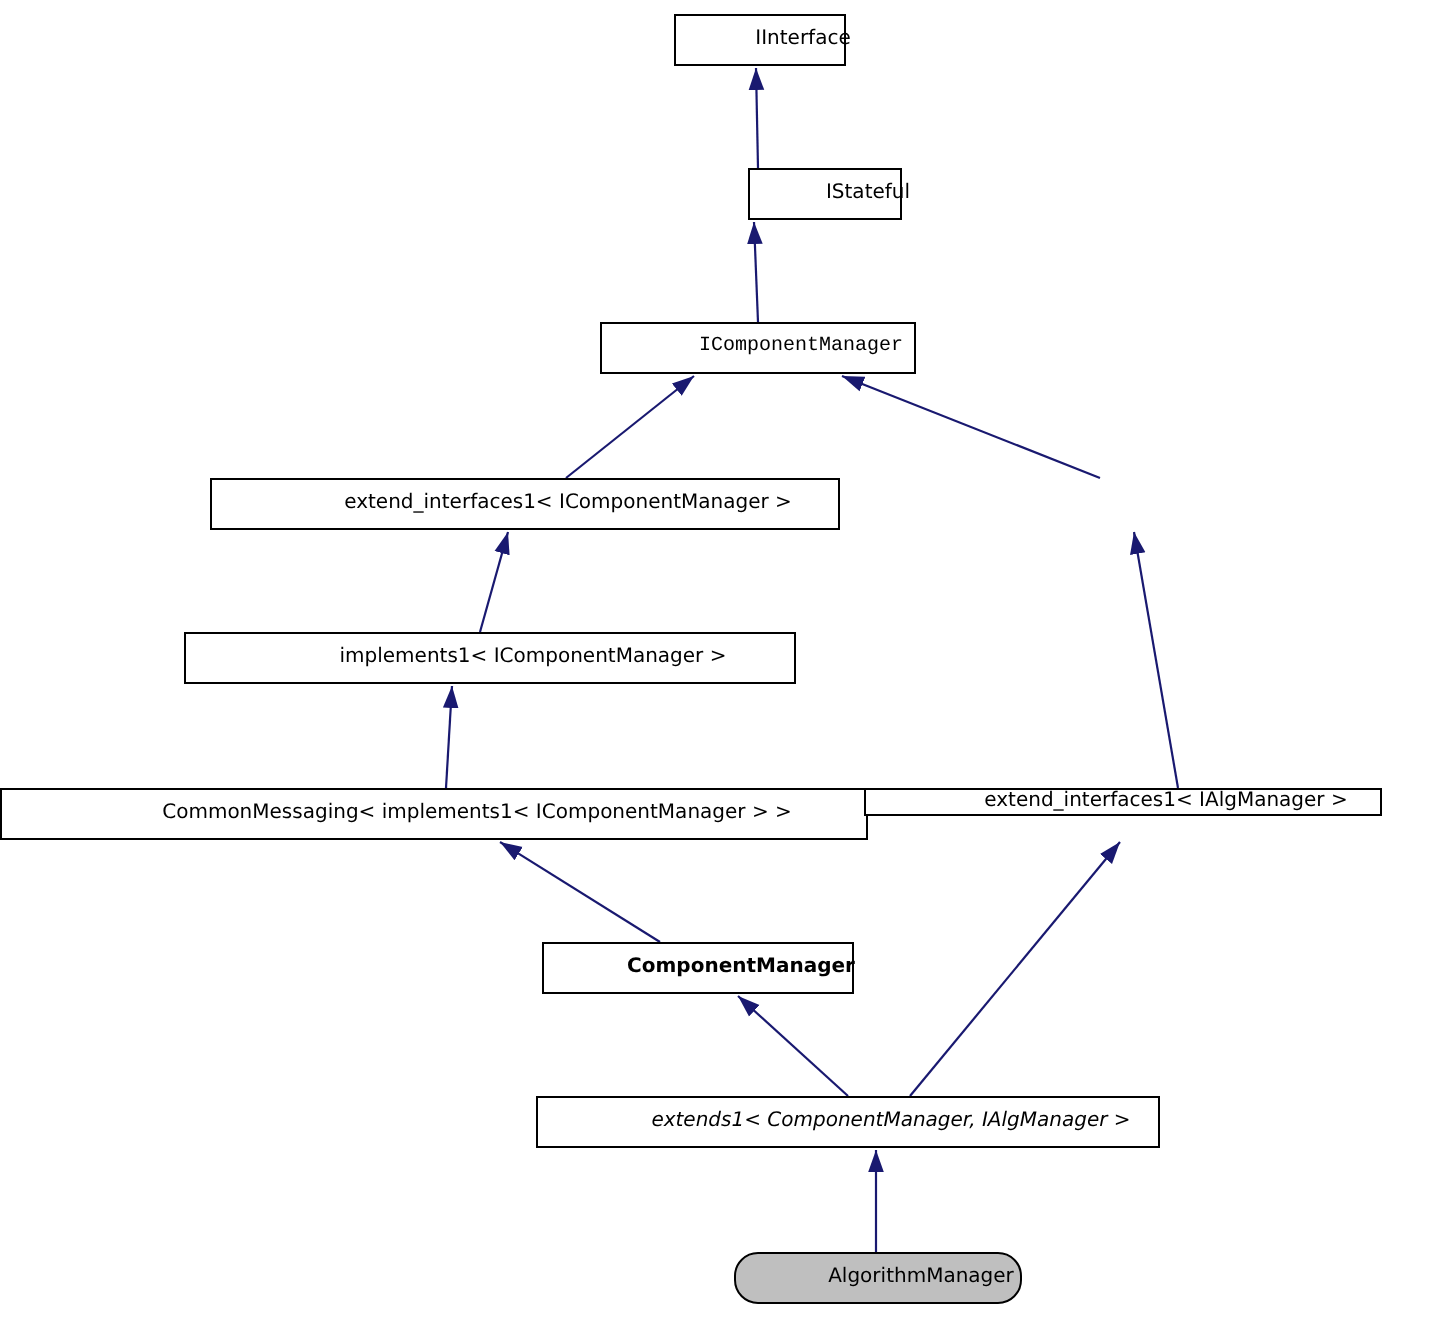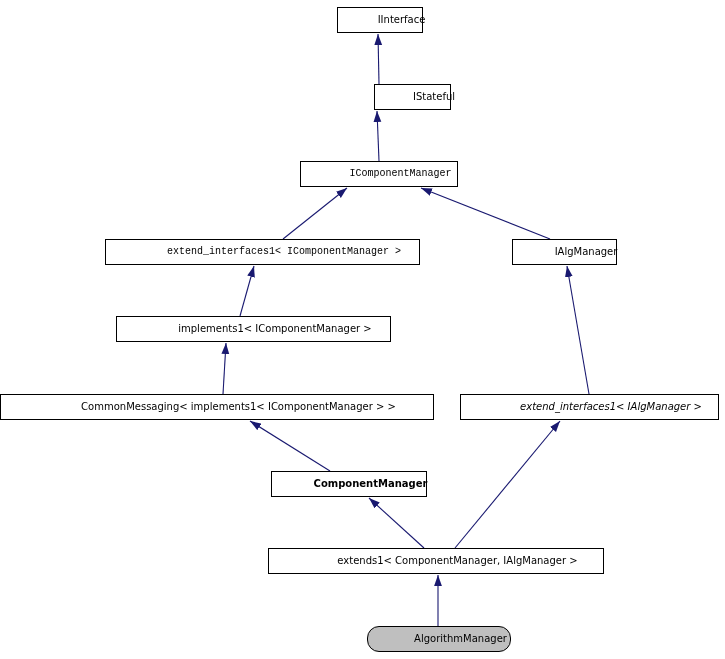--- a/index.html
+++ b/index.html
@@ -76,21 +76,20 @@
         <line x1="330" y1="471" x2="250" y2="421" marker-end="url(#arrow)"></line>
         <line x1="424" y1="548" x2="369" y2="498" marker-end="url(#arrow)"></line>
         <line x1="455" y1="548" x2="560" y2="421" marker-end="url(#arrow)"></line>
         <line x1="438" y1="626" x2="438" y2="575" marker-end="url(#arrow)"></line>
       </g>
   </svg>
 
 <div class="node" style="left: 337px; top: 7px; width: 86px; height: 26px;">IInterface</div>
     <div class="node" style="left: 341px; top: 84px; width: 77px; height: 26px; margin-left: 33px;">IStateful</div>
     <div class="node" style="left: 300px; top: 161px; width: 158px; height: 26px; font-family: Liberation Mono, monospace;">IComponentManager</div>
-    <div class="node" style="left: 105px; top: 239px; width: 315px; height: 26px; font-family: Liberation Mono, monospace;">extend_interfaces1&lt; IComponentManager &gt;</div>
-    <div class="node" style="left: 512px; top: 239px; width: 105px; height: 26px;">IAlgManager</div>
-    <div class="node" style="left: 92px; top: 316px; width: 275px; height: 26px; margin-left: 24px;">implements1&lt; IComponentManager &gt;</div>
+    <div class="node" style="left: 105px; top: 239px; width: 315px; height: 26px;">extend_interfaces1&lt; IComponentManager &gt;</div>
+    <div class="node" style="left: 92px; top: 316px; width: 306px; height: 26px;">implements1&lt; IComponentManager &gt;</div>
     <div class="node" style="left: 0; top: 394px; width: 434px; height: 26px;">CommonMessaging&lt; implements1&lt; IComponentManager &gt; &gt;</div>
-    <div class="node" style="left: 460px; top: 394px; width: 259px; height: 26px; font-style: italic;">extend_interfaces1&lt; IAlgManager &gt;</div>
+    <div class="node" style="left: 432px; top: 394px; width: 259px; height: 14px;">extend_interfaces1&lt; IAlgManager &gt;</div>
     <div class="node" style="left: 271px; top: 471px; width: 156px; height: 26px; font-weight: bold;">ComponentManager</div>
-    <div class="node" style="left: 268px; top: 548px; width: 336px; height: 26px;">extends1&lt; ComponentManager, IAlgManager &gt;</div>
+    <div class="node" style="left: 268px; top: 548px; width: 312px; height: 26px; font-style: italic;">extends1&lt; ComponentManager, IAlgManager &gt;</div>
     <div class="node highlighted" style="left: 367px; top: 626px; width: 144px; height: 26px;">AlgorithmManager</div>
   </div>
 
 </body></html>

